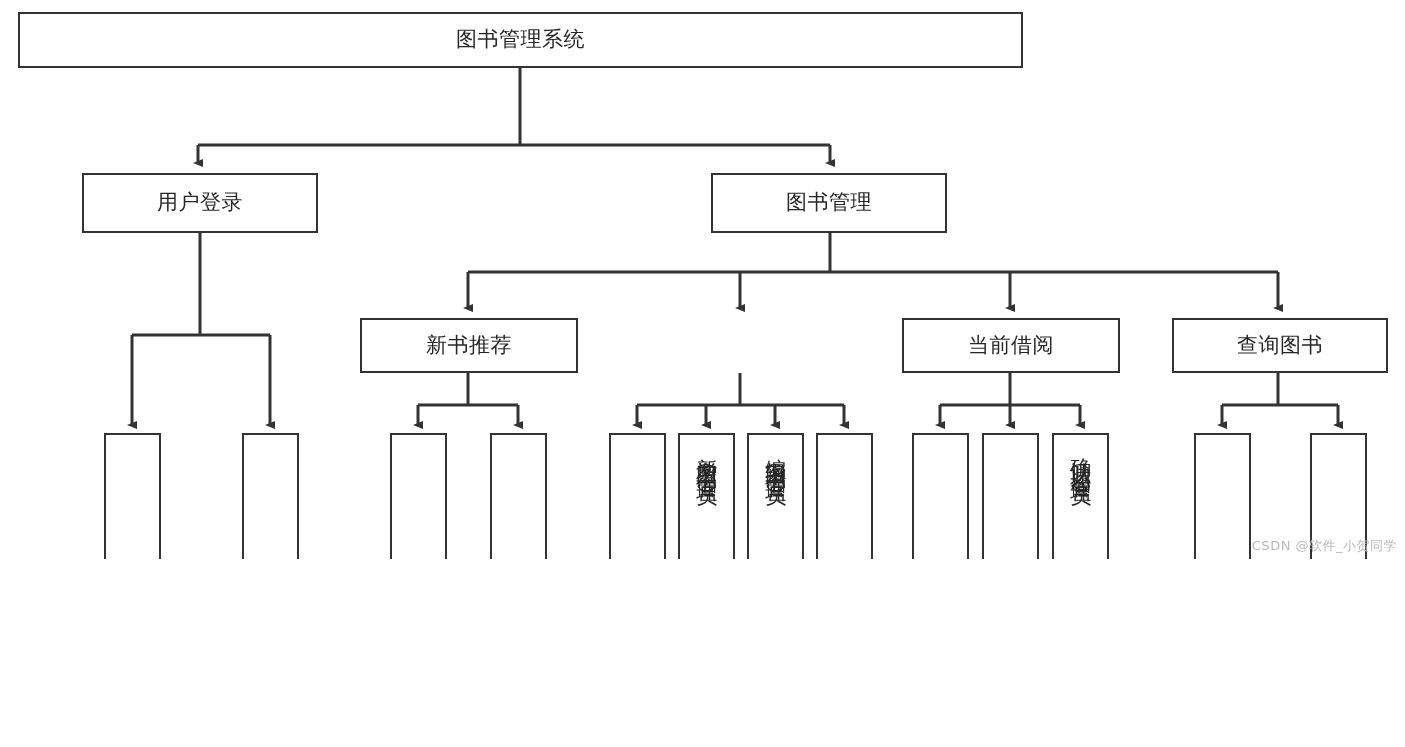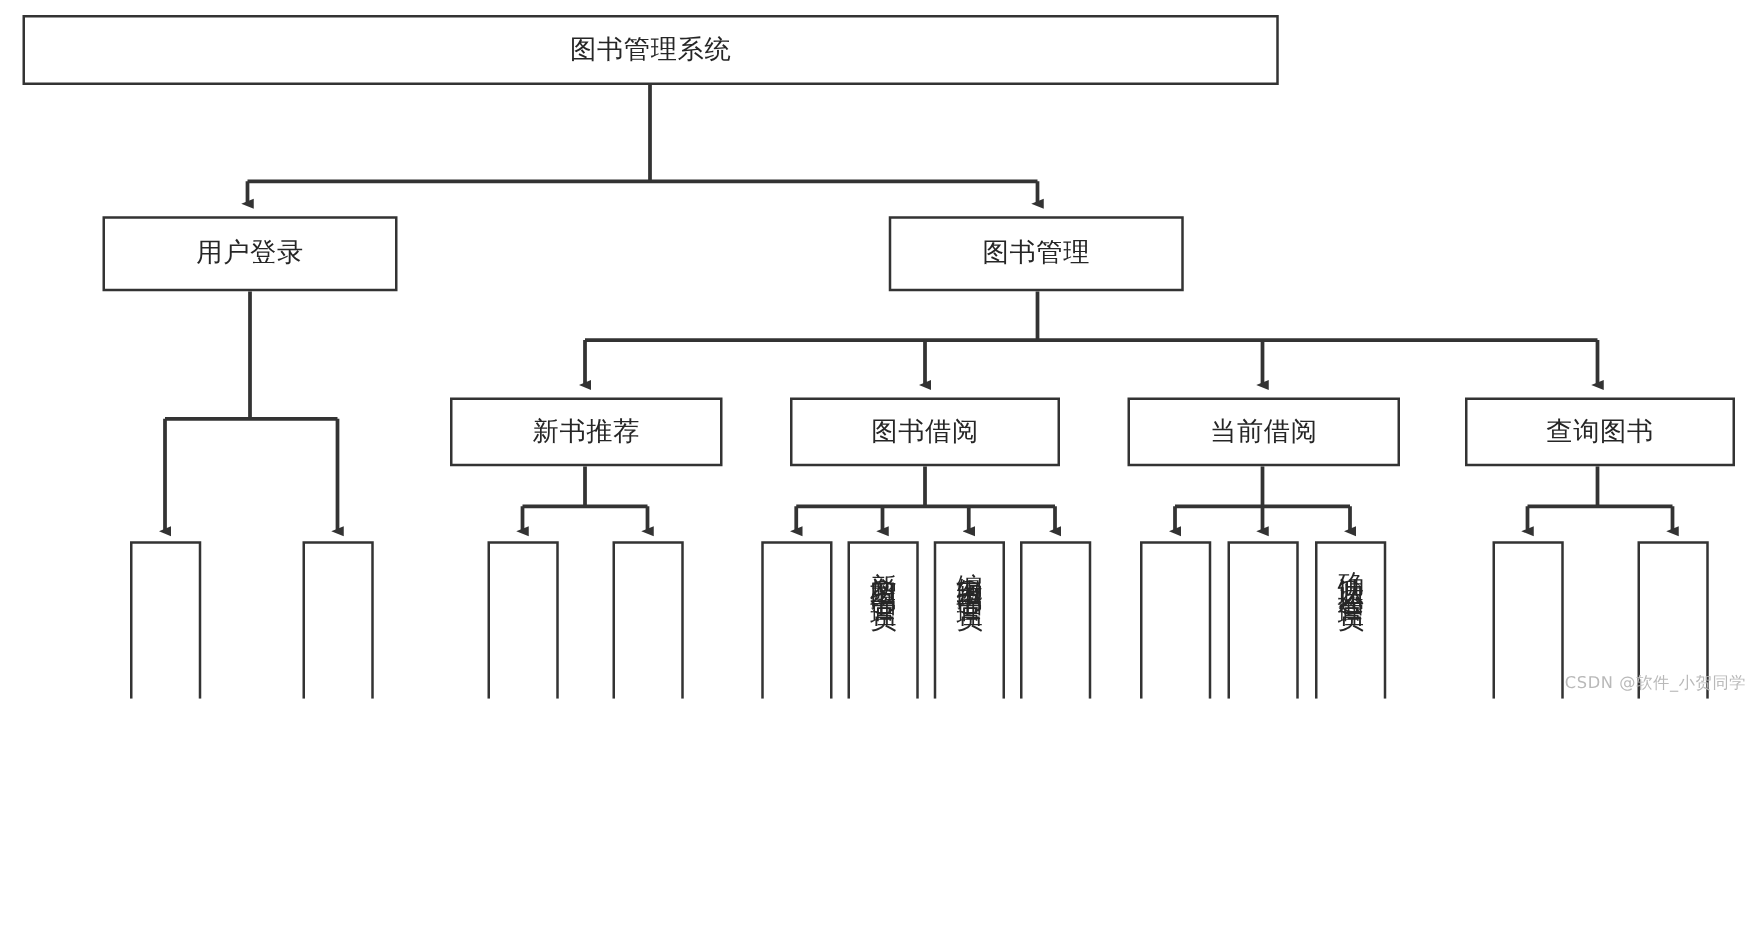--- a/index.html
+++ b/index.html
@@ -134,23 +134,20 @@
   </div>
 
   <div class="node-box" style="left:711px; top:173px; width:236px; height:60px;">
     <span class="node-label-h">图书管理</span>
   </div>
 
   <div class="node-box" style="left:360px; top:318px; width:218px; height:55px;">
     <span class="node-label-h">新书推荐</span>
   </div>
 
-  <div class="node-box" style="left:632px; top:318px; width:216px; height:55px;">
-    <span class="node-label-h">图书借阅</span>
-  </div>
 
   <div class="node-box" style="left:902px; top:318px; width:218px; height:55px;">
     <span class="node-label-h">当前借阅</span>
   </div>
 
   <div class="node-box" style="left:1172px; top:318px; width:216px; height:55px;">
     <span class="node-label-h">查询图书</span>
   </div>
 
   <div class="node-box leaf-box center-v" style="left:104px; top:433px; width:57px; height:302px;">

